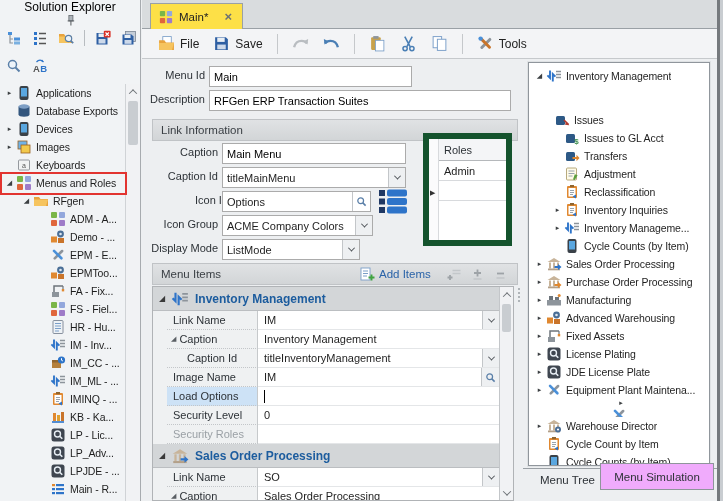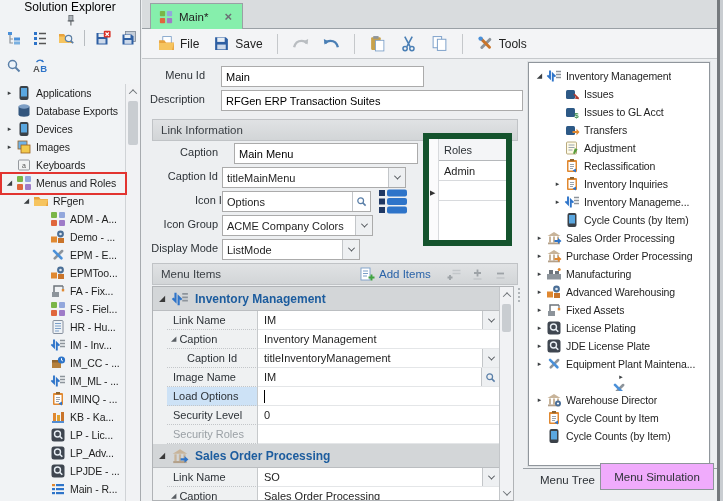--- a/index.html
+++ b/index.html
@@ -30,33 +30,33 @@
   .chev.up { transform:rotate(-135deg) translate(-1px,-1px); }
   .chev.down { transform:rotate(45deg) translate(-1px,-1px); }
   .sb-thumb { position:absolute; left:2px; right:2px; background:#c9cdd1; border-radius:2px; }
 
   
   #main { position:absolute; left:142px; top:0; width:575px; height:501px; }
   #edge1 { position:absolute; left:717px; top:0; width:3px; height:501px; background:#75797d; }
   #edge2 { position:absolute; left:720px; top:0; width:3px; height:501px; background:#c9cdd1; }
   .tabstrip { position:absolute; left:0; top:0; right:0; height:29px; background:#d9dcde; }
   .tabstrip::after { content:""; position:absolute; left:0; right:0; top:28px; height:1px; background:#9aa0a5; }
-  .tab { position:absolute; left:8px; top:3px; height:26px; background:#86efac; border:1px solid #9aa0a5; border-bottom:none; display:flex; align-items:center; padding:0 10px 0 8px; gap:6px; z-index:2; font-size:11.5px; color:#222; }
+  .tab { position:absolute; left:8px; top:3px; height:26px; background:#fde047; border:1px solid #9aa0a5; border-bottom:none; display:flex; align-items:center; padding:0 10px 0 8px; gap:6px; z-index:2; font-size:11.5px; color:#222; }
   .tab .ic { width:14px; height:14px; }
   .tab .close { color:#6b7075; font-size:13px; font-weight:bold; margin-left:10px; line-height:1; }
   .toolbar { position:absolute; left:0; top:29px; right:0; height:30px; background:#f3f4f6; border-bottom:1px solid #c6c9cc; display:flex; align-items:center; padding-left:12px; gap:6px; }
   .tb-item { display:flex; align-items:center; gap:5px; font-size:12px; color:#222; padding:2px 4px; }
   .tb-item .ic { width:17px; height:17px; }
   .tb-sep { width:1px; height:20px; background:#c5c8cb; margin:0 4px; }
 
   #content { position:absolute; left:0; top:59px; right:0; bottom:0; background:#edeff1; }
 
   .frow { position:absolute; left:0; height:21px; }
   .flabel { position:absolute; top:3px; text-align:right; font-size:11px; color:#2d3237; }
-  .finput { position:absolute; height:21px; border:1px solid #ababab; background:#fff; font-family:inherit; font-size:11px; padding:0 4px; color:#000;margin-left:12px; }
+  .finput { position:absolute; height:21px; border:1px solid #ababab; background:#fff; font-family:inherit; font-size:11px; padding:0 4px; color:#000; }
   .fcombo { position:absolute; height:21px; border:1px solid #ababab; background:#fff; display:flex; align-items:center; }
   .fcombo .cval { flex:1; font-size:11px; padding:0 4px; overflow:hidden; white-space:nowrap; }
   .cbtn { width:17px; height:100%; background:#eef0f2; border-left:1px solid #c3c6c9; display:flex; align-items:center; justify-content:center; flex:none; }
   .cbtn .chev { width:5px; height:5px; border-color:#4a4f54; }
   .magbtn { width:18px; height:100%; background:#fff; border-left:1px solid #c3c6c9; display:flex; align-items:center; justify-content:center; flex:none; }
 
   .groupbar { position:absolute; left:10px; width:366px; height:22px; background:linear-gradient(#e0e2e4,#d2d5d7); border:1px solid #c0c3c6; display:flex; align-items:center; padding-left:8px; font-size:11.5px; color:#3a3f44; }
   .addi { position:absolute; left:206px; top:2px; display:flex; align-items:center; gap:4px; color:#2a63a8; font-size:11.5px; }
   .addi .ic { width:16px; height:16px; }
   .mini-dis { position:absolute; top:3px; width:17px; height:16px; }
@@ -797,21 +797,21 @@
             <span class="arrow">◢</span>
             <span class="ic">
               <svg viewBox="0 0 16 16">
                 <path d="M4 2.5v7.5l-2.6-2.6" stroke="#2e74c9" stroke-width="1.9" fill="none"></path>
                 <path d="M6.8 13.5V6l2.6 2.6" stroke="#2e74c9" stroke-width="1.9" fill="none"></path>
                 <path d="M10 3.5h5M10 6.5h5M10 9.5h5" stroke="#8d949b" stroke-width="1.5"></path>
               </svg>
             </span>
             <span class="tlabel">Inventory Management</span>
           </div>
-          <div class="trow" style="padding-left: 22px;">
+          <div class="trow" style="padding-left: 12px; margin-top: 26px;">
             <span class="arrow"></span>
             <span class="ic">
               <svg viewBox="0 0 16 16">
                 <rect x="2" y="4" width="9" height="9" rx="1.5" fill="#2d5986"></rect>
                 <path d="M14.6 12.6L10 8" stroke="#b03a2e" stroke-width="1.6"></path>
                 <path d="M15.3 13.3l-4.3-.5 1-3z" fill="#b03a2e"></path>
               </svg>
             </span>
             <span class="tlabel">Issues</span>
           </div>

